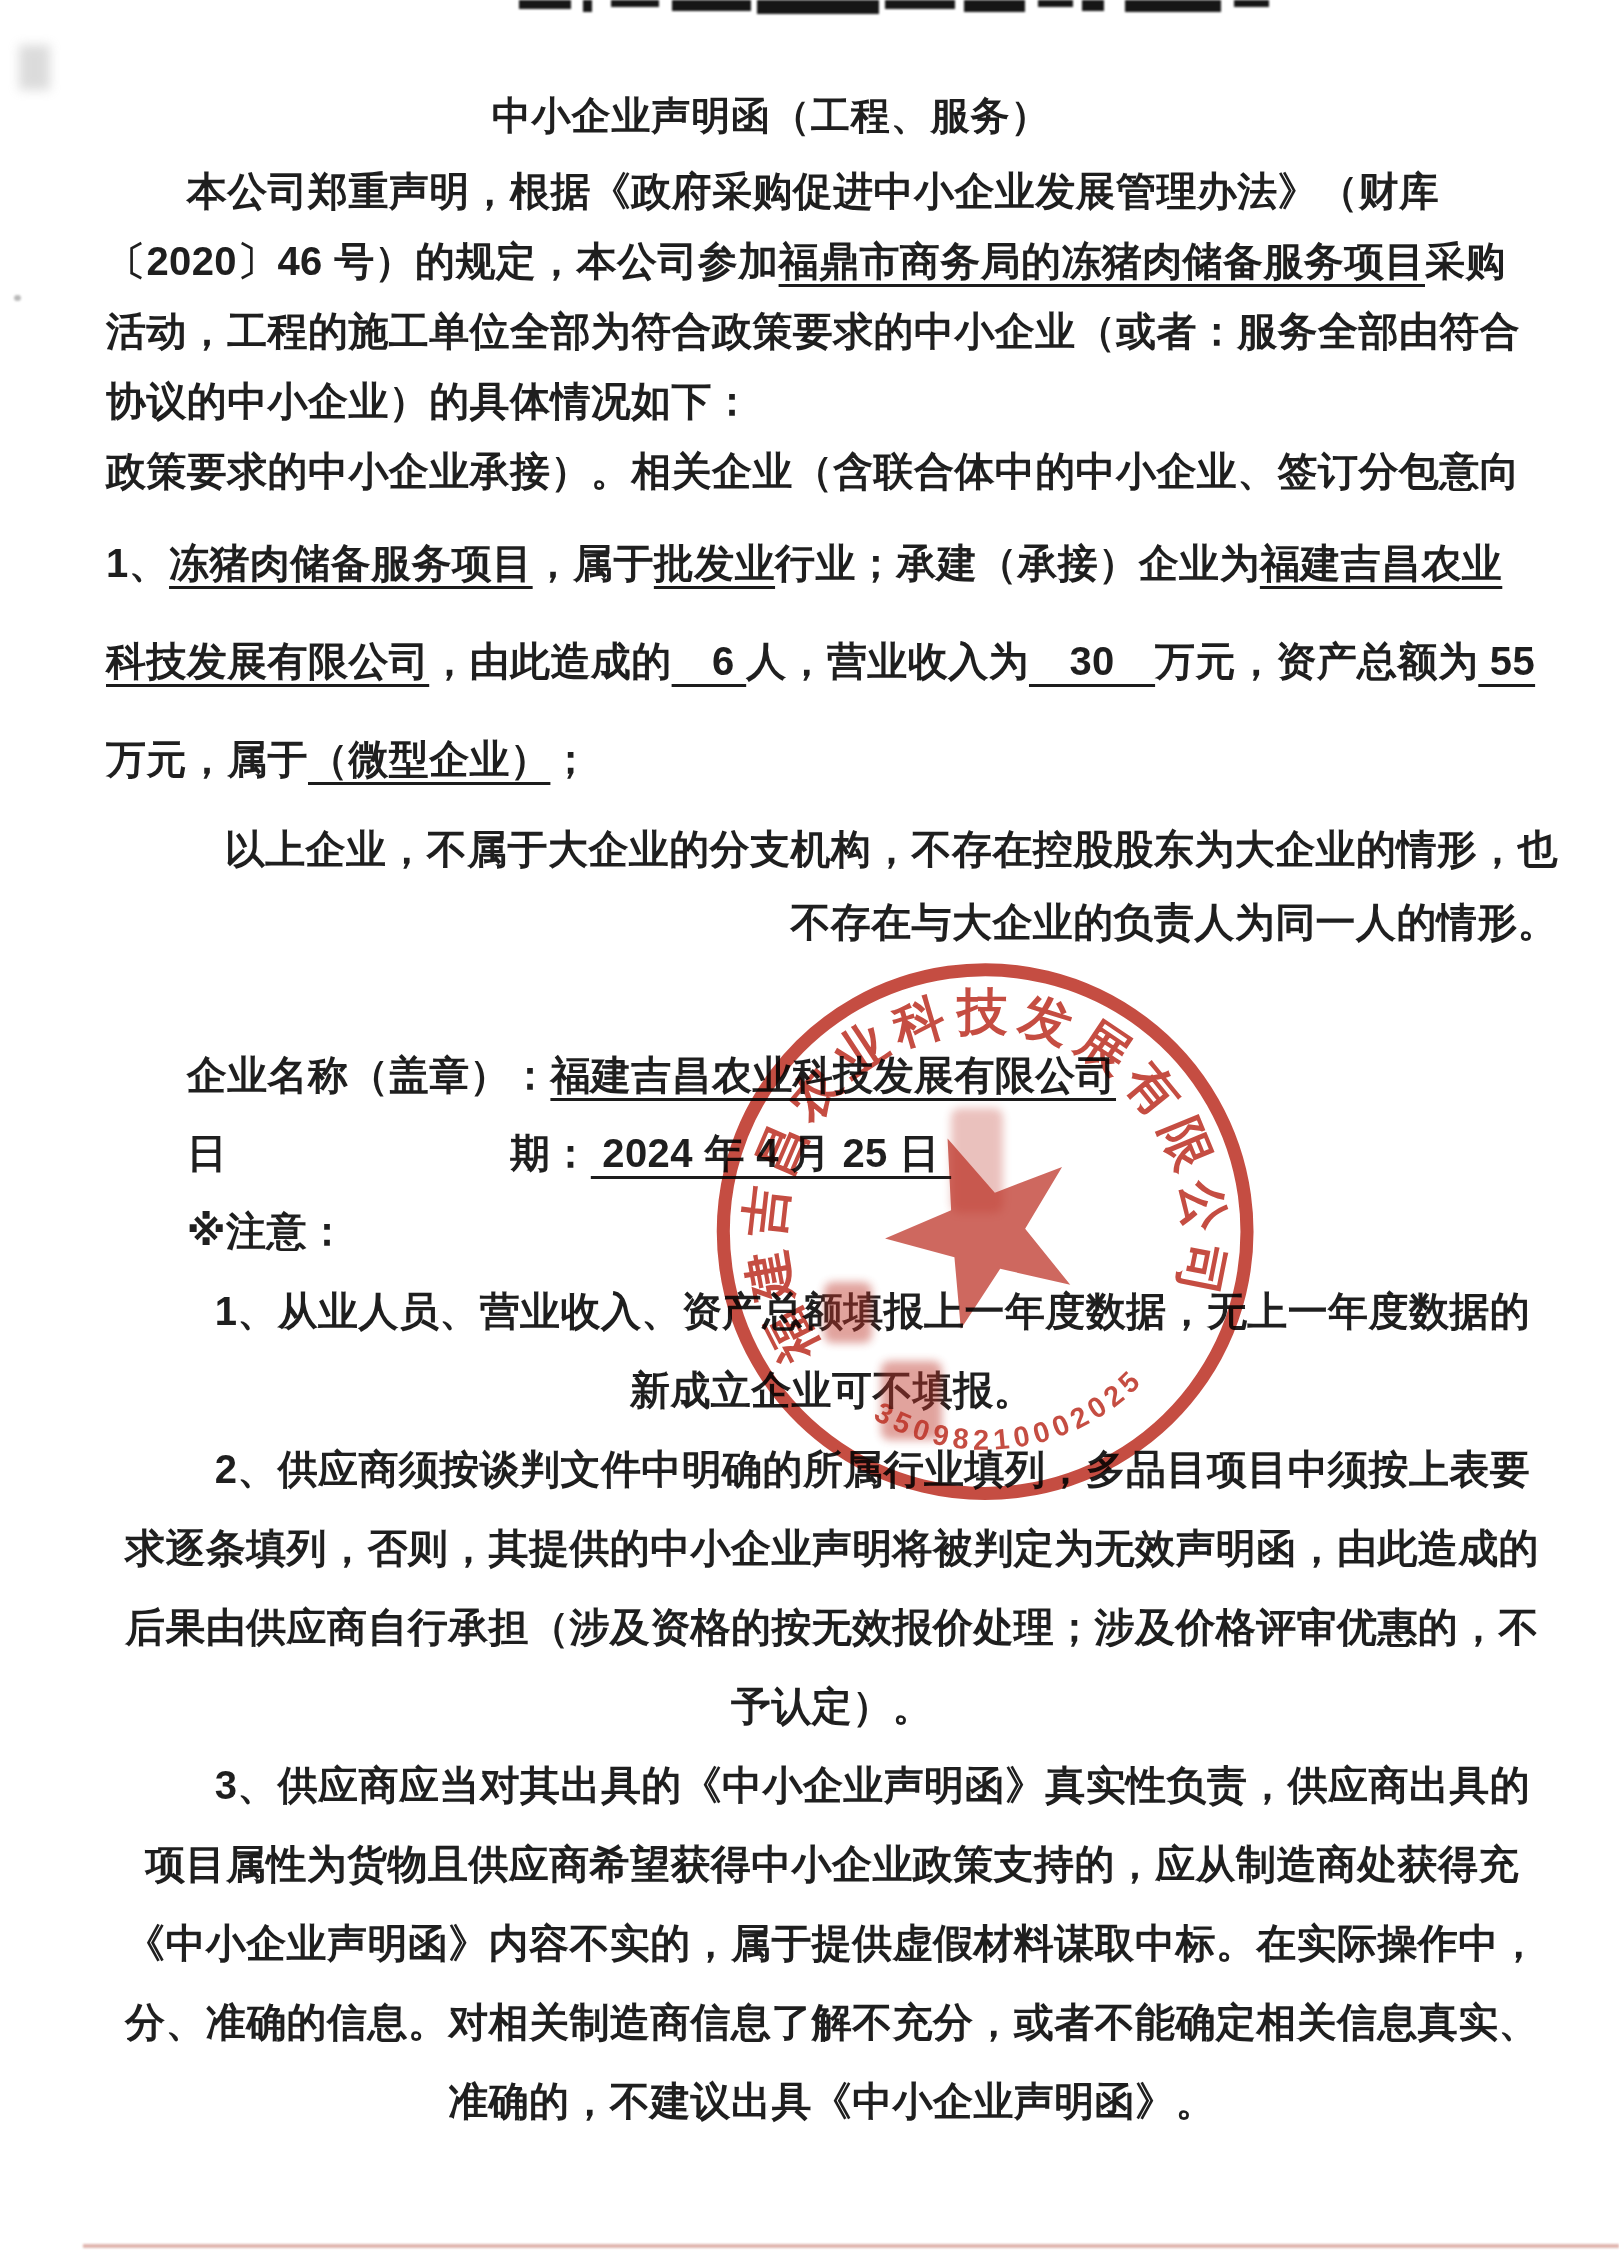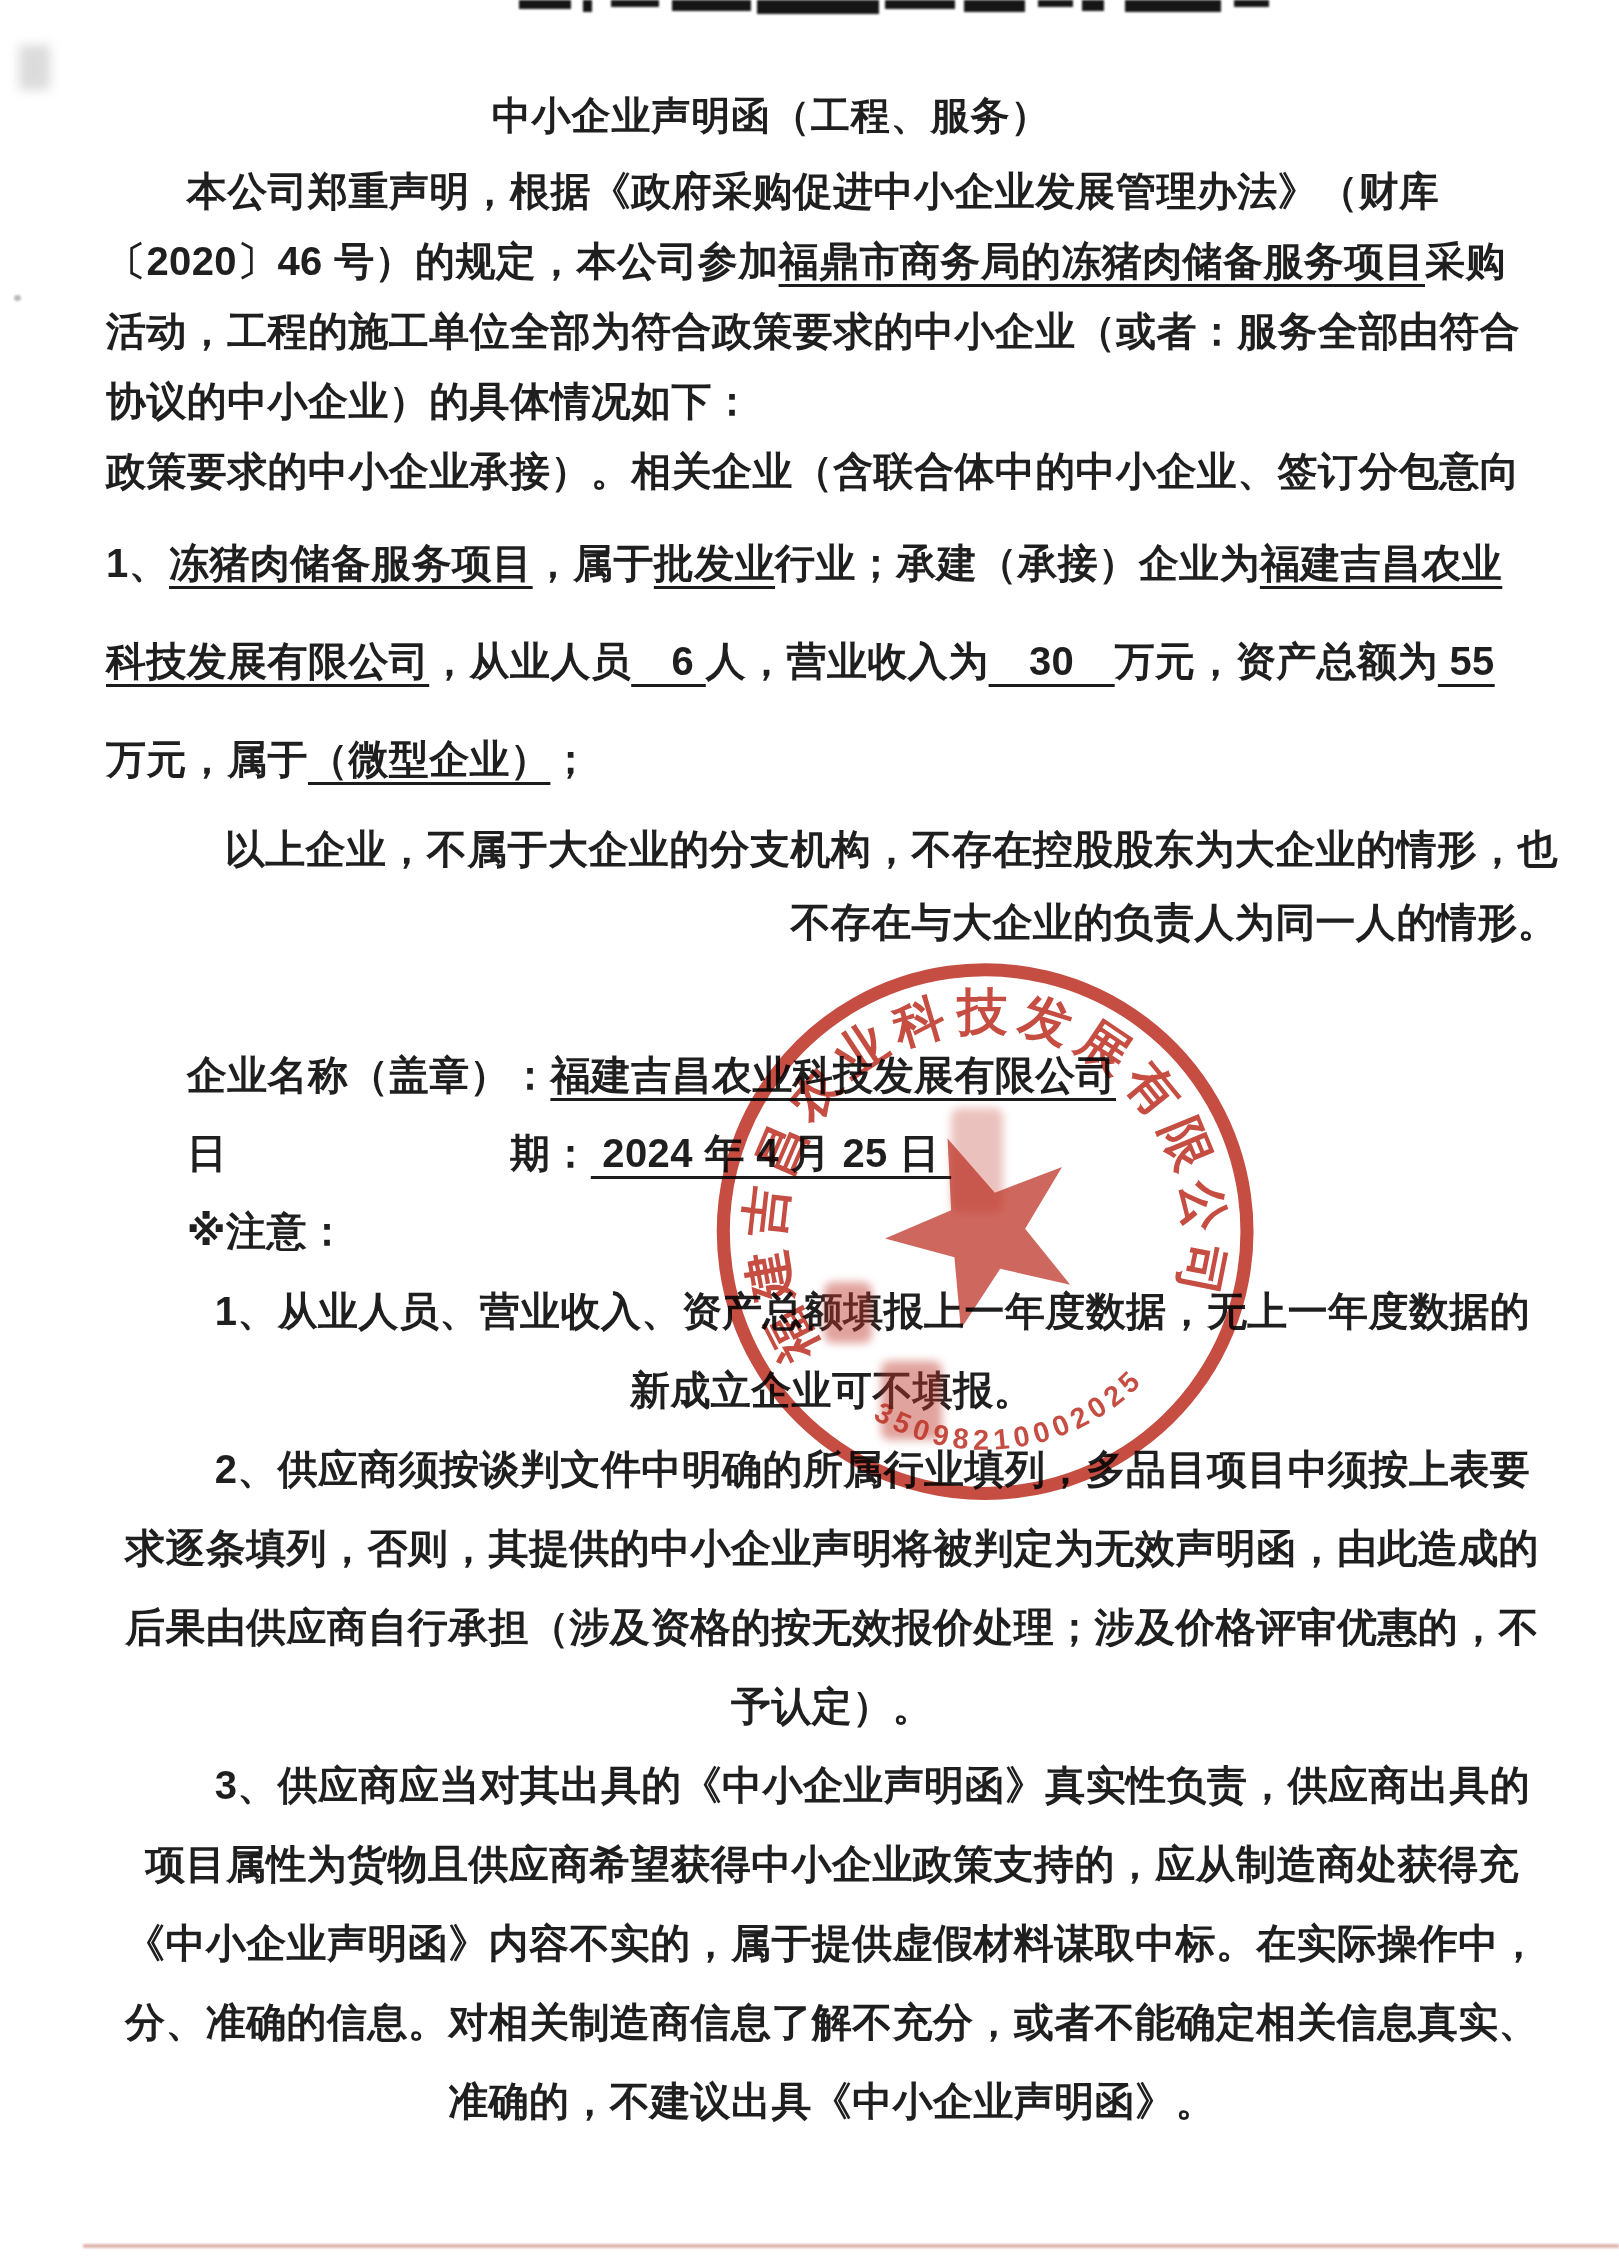--- a/index.html
+++ b/index.html
@@ -74,21 +74,21 @@
     <div id="doc-body">
         <div class="block intro">
           <div class="line"><span>　　本公司郑重声明，根据《政府采购促进中小企业发展管理办法》（财库</span></div>
           <div class="line"><span>〔2020〕46 号）的规定，本公司参加</span><span class="u">福鼎市商务局的冻猪肉储备服务项目</span><span>采购</span></div>
           <div class="line"><span>活动，工程的施工单位全部为符合政策要求的中小企业（或者：服务全部由符合</span></div>
           <div class="line"><span>协议的中小企业）的具体情况如下：</span></div>
           <div class="line"><span>政策要求的中小企业承接）。相关企业（含联合体中的中小企业、签订分包意向</span></div>
         </div>
         <div class="block item1">
           <div class="line"><span>1、</span><span class="u">冻猪肉储备服务项目</span><span>，属于</span><span class="u">批发业</span><span>行业；承建（承接）企业为</span><span class="u">福建吉昌农业</span></div>
-          <div class="line"><span class="u">科技发展有限公司</span><span>，从业人员</span><span class="u">　6 </span><span>人，营业收入为</span><span class="u">　30　</span><span>万元，资产总额为</span><span class="u"> 55</span></div>
+          <div class="line"><span class="u">科技发展有限公司</span><span>，由此造成的</span><span class="u">　6 </span><span>人，营业收入为</span><span class="u">　30　</span><span>万元，资产总额为</span><span class="u"> 55</span></div>
           <div class="line"><span>万元，属于</span><span class="u">（微型企业）</span><span>；</span></div>
         </div>
         <div class="block statement">
           <div class="line"><span>　　以上企业，不属于大企业的分支机构，不存在控股股东为大企业的情形，也</span></div>
           <div class="line"><span>不存在与大企业的负责人为同一人的情形。</span></div>
         </div>
         <div class="block signature">
           <div class="line"><span>　　企业名称（盖章）：</span><span class="u">福建吉昌农业科技发展有限公司</span></div>
           <div class="line"><span>　　日　　　　　　　期：</span><span class="u"> 2024 年 4 月 25 日 </span></div>
           <div class="line"><span>　　※注意：</span></div>

